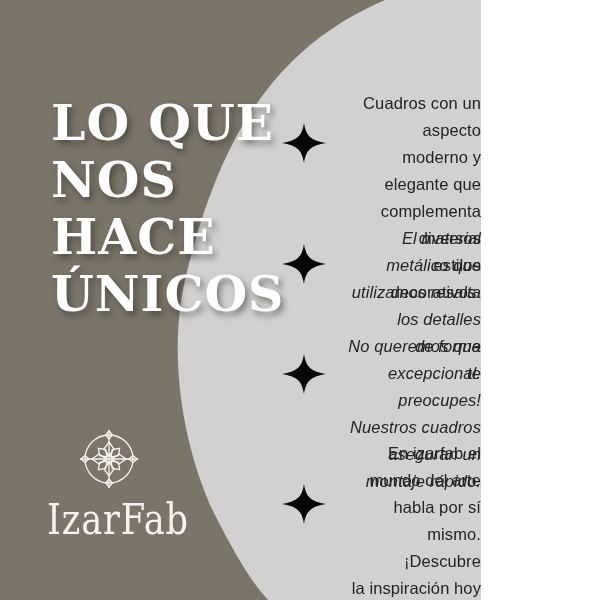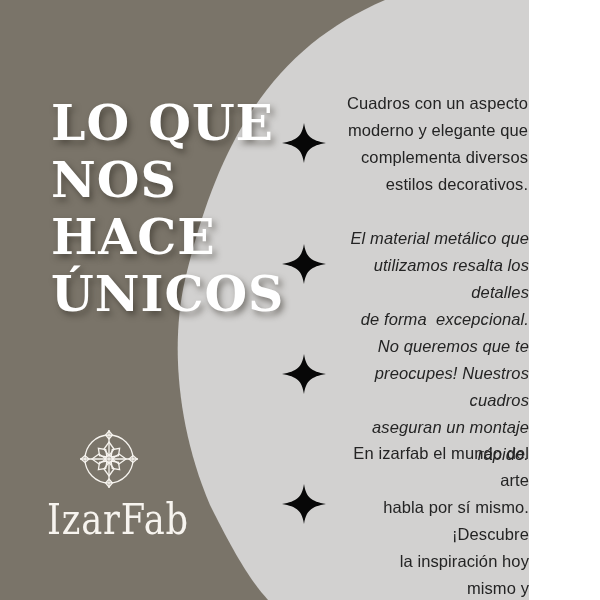--- a/index.html
+++ b/index.html
@@ -1,20 +1,19 @@
 <!DOCTYPE html>
 <html style="--background: #7A7469; --panel: #D2D1D0; --title: #FFFFFF; --body_text: #242424; --star: #070707; --logo: #F7F4EF;"><head>
 <meta charset="utf-8">
 <style>
   html,body{margin:0;padding:0;background:#ffffff;}
   .canvas{
     position:relative;width:481px;height:600px;overflow:hidden;
     background:var(--background,#7A7469);
     font-family:"Liberation Sans",sans-serif;
-    padding-left:48px;
   }
   .blob{position:absolute;left:0;top:0;width:600px;height:600px;display:block;}
   .title{
     position:absolute;left:51px;top:95px;margin:0;
     font-family:"DejaVu Serif","Liberation Serif",serif;
     font-weight:700;font-size:49px;line-height:57px;letter-spacing:1px;
     color:var(--title,#ffffff);white-space:pre-wrap;
     text-shadow:3px 4px 6px rgba(42,37,30,0.5);
   }
   .bullet-star{position:absolute;left:282px;width:44px;height:40px;}

